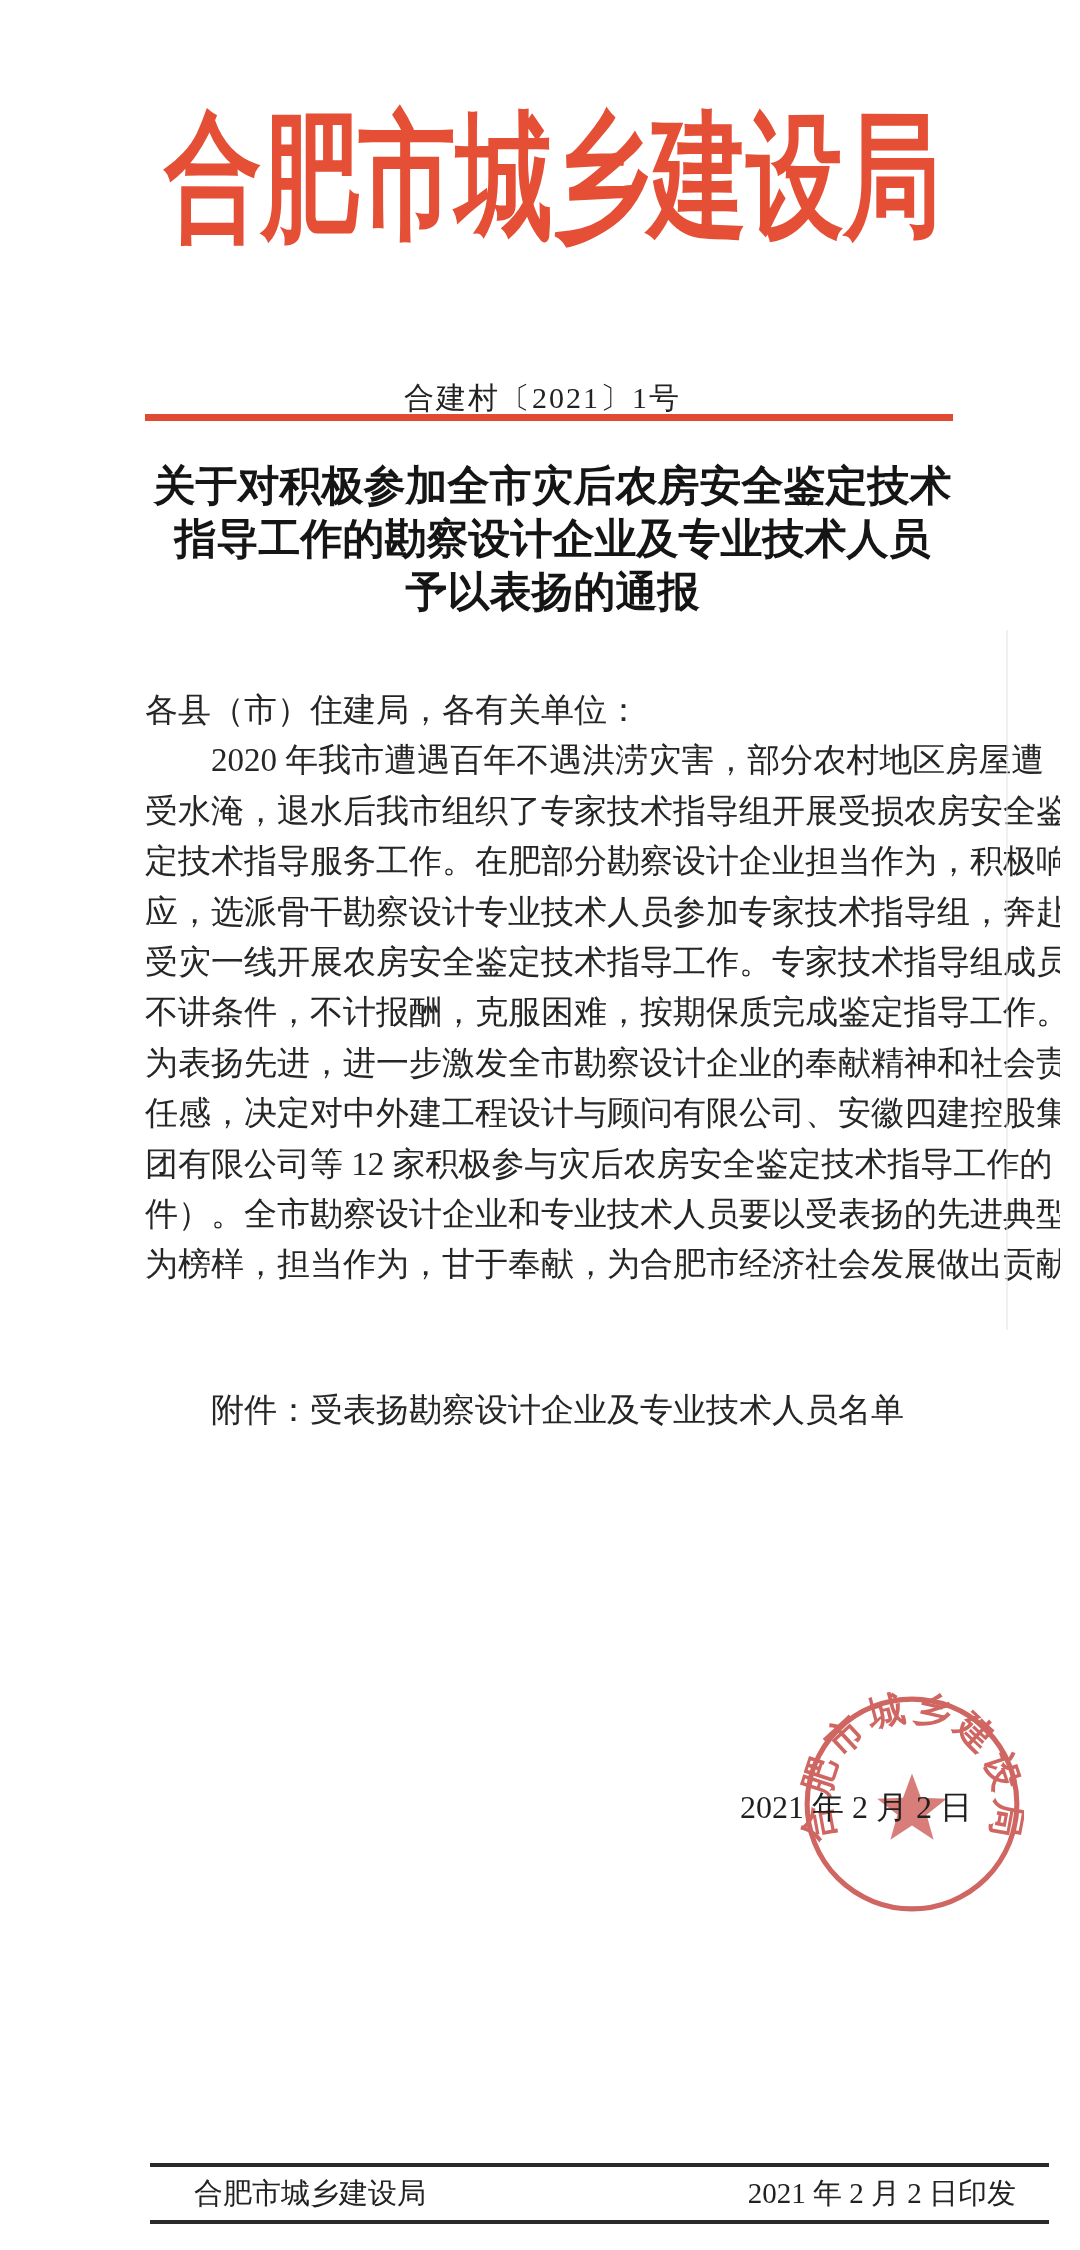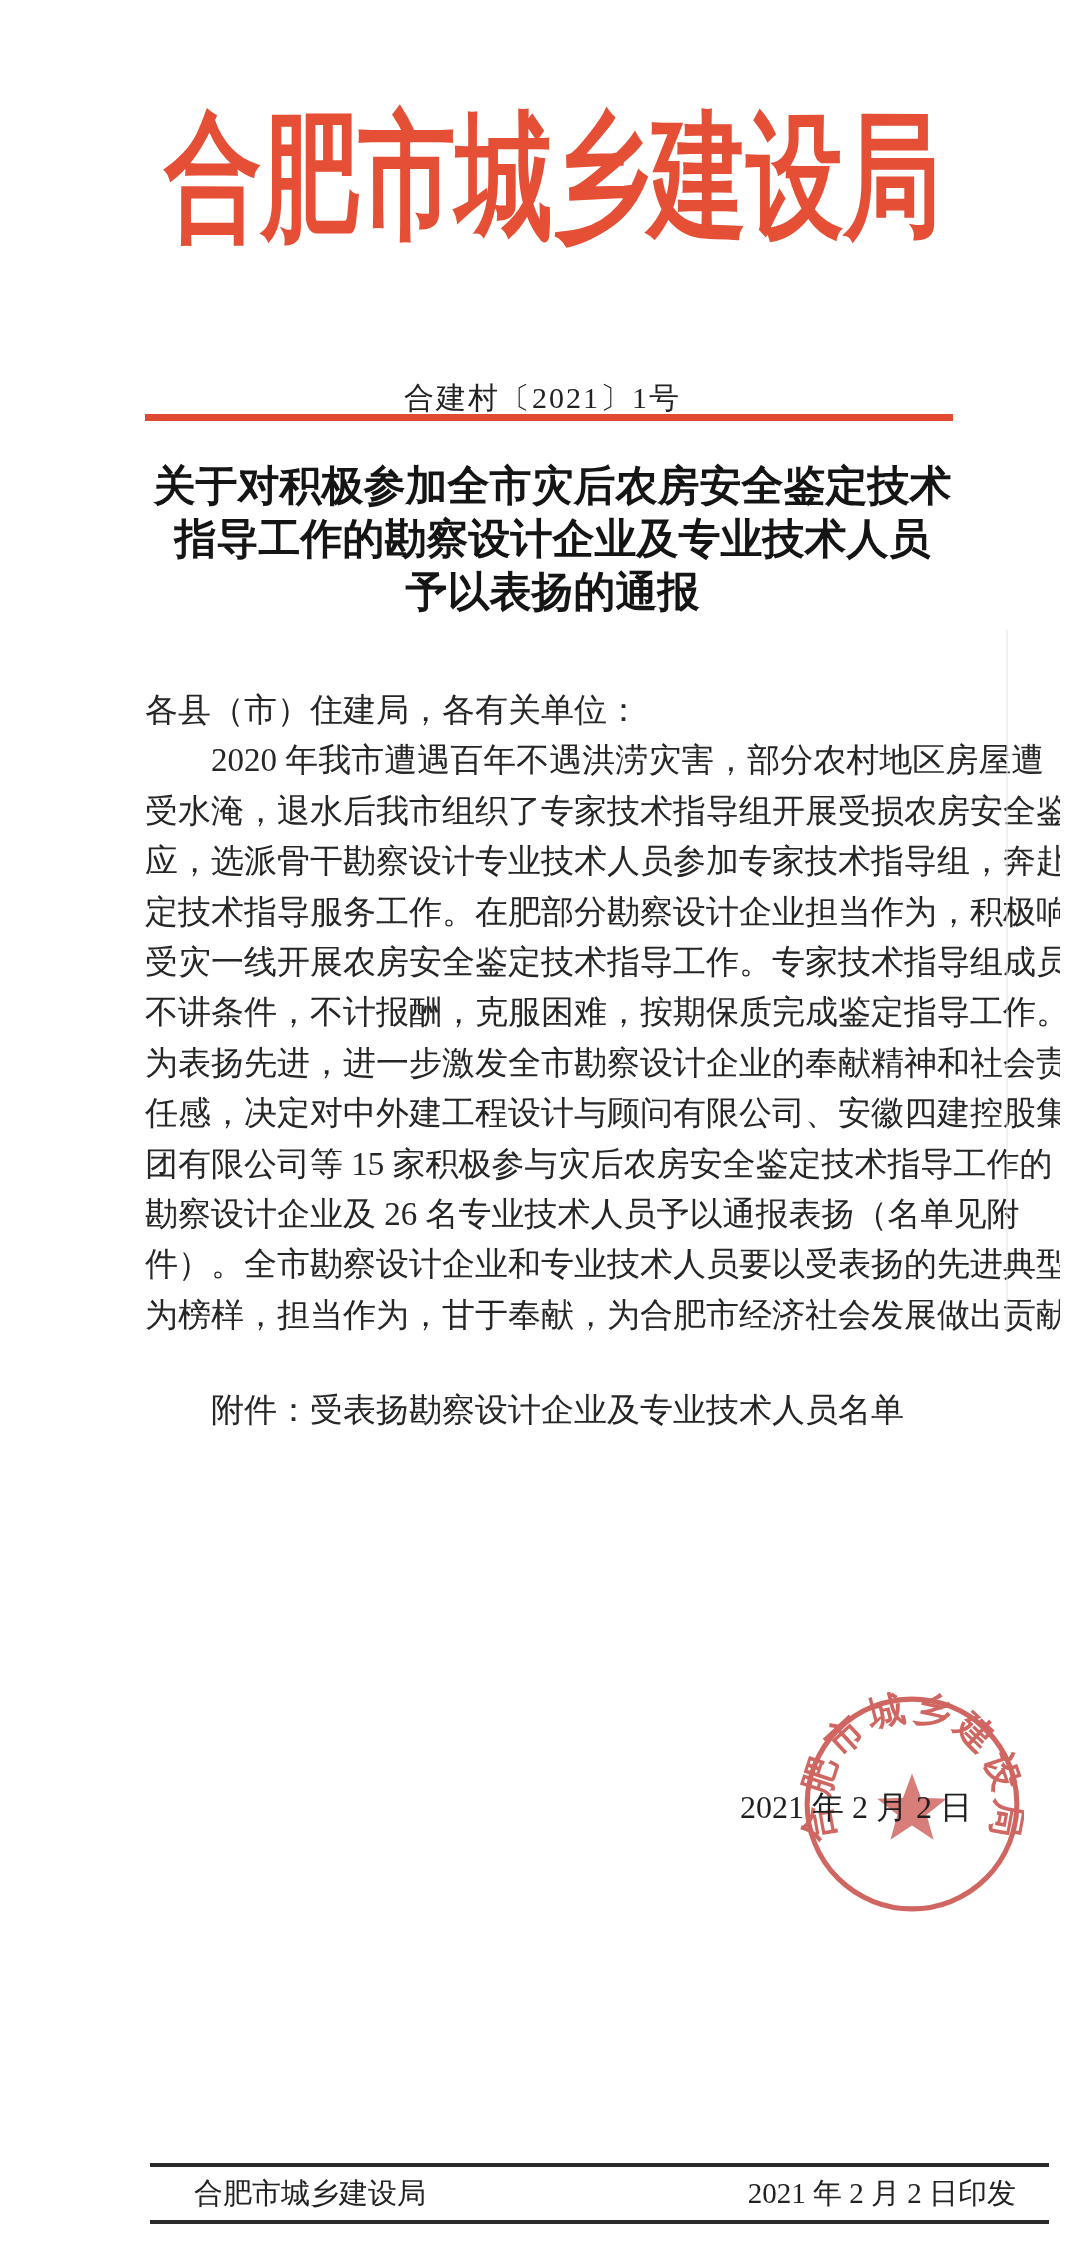--- a/index.html
+++ b/index.html
@@ -167,28 +167,27 @@
   <div class="notice-title">
     <div>关于对积极参加全市灾后农房安全鉴定技术</div>
     <div>指导工作的勘察设计企业及专业技术人员</div>
     <div>予以表扬的通报</div>
   </div>
 
   <div class="body-block">
     <div class="body-line salutation">各县（市）住建局，各有关单位：</div>
     <div class="body-line indent">2020 年我市遭遇百年不遇洪涝灾害，部分农村地区房屋遭</div>
     <div class="body-line">受水淹，退水后我市组织了专家技术指导组开展受损农房安全鉴</div>
+    <div class="body-line">定技术指导服务工作。在肥部分勘察设计企业担当作为，积极响</div>
     <div class="body-line">应，选派骨干勘察设计专业技术人员参加专家技术指导组，奔赴</div>
-    <div class="body-line">定技术指导服务工作。在肥部分勘察设计企业担当作为，积极响</div>
     <div class="body-line">受灾一线开展农房安全鉴定技术指导工作。专家技术指导组成员</div>
     <div class="body-line">不讲条件，不计报酬，克服困难，按期保质完成鉴定指导工作。</div>
     <div class="body-line">为表扬先进，进一步激发全市勘察设计企业的奉献精神和社会责</div>
     <div class="body-line">任感，决定对中外建工程设计与顾问有限公司、安徽四建控股集</div>
-    <div class="body-line">团有限公司等 15 家积极参与灾后农房安全鉴定技术指导工作的</div>
-    <div class="body-line">勘察设计企业及 26 名专业技术人员予以通报表扬（名单见附</div>
+    <div class="body-line">团有限公司等 12 家积极参与灾后农房安全鉴定技术指导工作的</div>
     <div class="body-line">件）。全市勘察设计企业和专业技术人员要以受表扬的先进典型</div>
     <div class="body-line">为榜样，担当作为，甘于奉献，为合肥市经济社会发展做出贡献。</div>
   </div>
 
   <div class="attachment">附件：受表扬勘察设计企业及专业技术人员名单</div>
 
   <svg class="seal" viewBox="0 0 220 220" xmlns="http://www.w3.org/2000/svg">
     <circle class="seal-ring" cx="110" cy="110" r="103"></circle>
     <path id="sealArc" d="M 37.6,148.5 A 82,82 0 1 1 182.4,148.5" fill="none"></path>
     <text class="seal-text-arc" text-anchor="middle">

